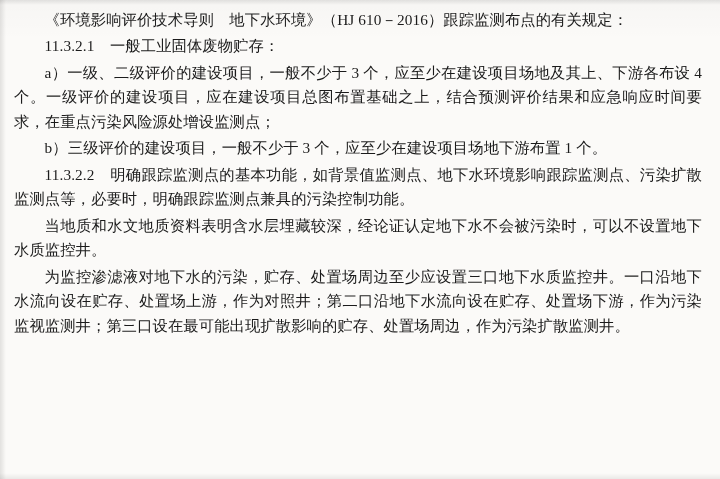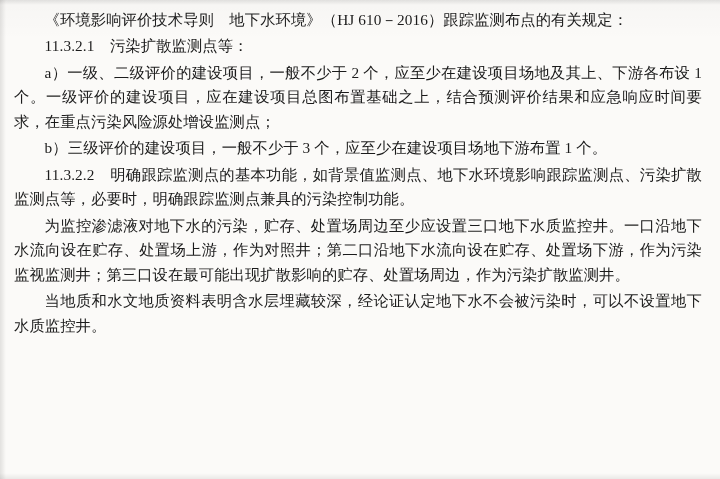--- a/index.html
+++ b/index.html
@@ -77,26 +77,26 @@
 <body>
 
 <div class="page">
   <div class="edge-shadow-left"></div>
   <div class="edge-shadow-top"></div>
   <div class="edge-shadow-bottom"></div>
 
   <div class="doc-body">
     <p class="para indent2 gap">《环境影响评价技术导则　地下水环境》（HJ 610－2016）跟踪监测布点的有关规定：</p>
 
-    <p class="para indent2 gap">11.3.2.1　污染扩散监测点等：</p>
+    <p class="para indent2 gap">11.3.2.1　一般工业固体废物贮存：</p>
 
-    <p class="para indent2 gap">a）一级、二级评价的建设项目，一般不少于 2 个，应至少在建设项目场地及其上、下游各布设 1 个。一级评价的建设项目，应在建设项目总图布置基础之上，结合预测评价结果和应急响应时间要求，在重点污染风险源处增设监测点；</p>
+    <p class="para indent2 gap">a）一级、二级评价的建设项目，一般不少于 3 个，应至少在建设项目场地及其上、下游各布设 4 个。一级评价的建设项目，应在建设项目总图布置基础之上，结合预测评价结果和应急响应时间要求，在重点污染风险源处增设监测点；</p>
 
     <p class="para indent2 gap">b）三级评价的建设项目，一般不少于 3 个，应至少在建设项目场地下游布置 1 个。</p>
 
     <p class="para indent2 gap">11.3.2.2　明确跟踪监测点的基本功能，如背景值监测点、地下水环境影响跟踪监测点、污染扩散监测点等，必要时，明确跟踪监测点兼具的污染控制功能。</p>
 
 
+    <p class="para indent2 gap">当地质和水文地质资料表明含水层埋藏较深，经论证认定地下水不会被污染时，可以不设置地下水质监控井。</p>
+
     <p class="para indent2 gap">为监控渗滤液对地下水的污染，贮存、处置场周边至少应设置三口地下水质监控井。一口沿地下水流向设在贮存、处置场上游，作为对照井；第二口沿地下水流向设在贮存、处置场下游，作为污染监视监测井；第三口设在最可能出现扩散影响的贮存、处置场周边，作为污染扩散监测井。</p>
-
-    <p class="para indent2 gap">当地质和水文地质资料表明含水层埋藏较深，经论证认定地下水不会被污染时，可以不设置地下水质监控井。</p>
   </div>
 </div>
 
 </body></html>

